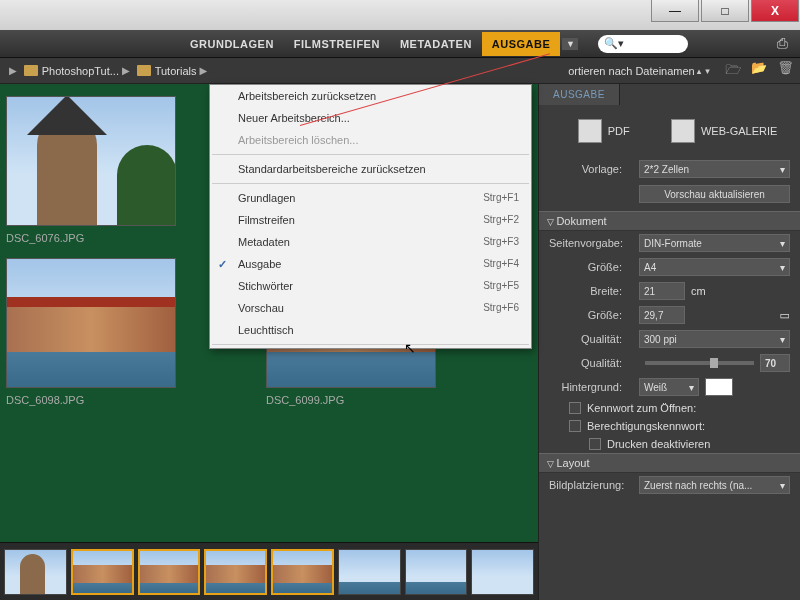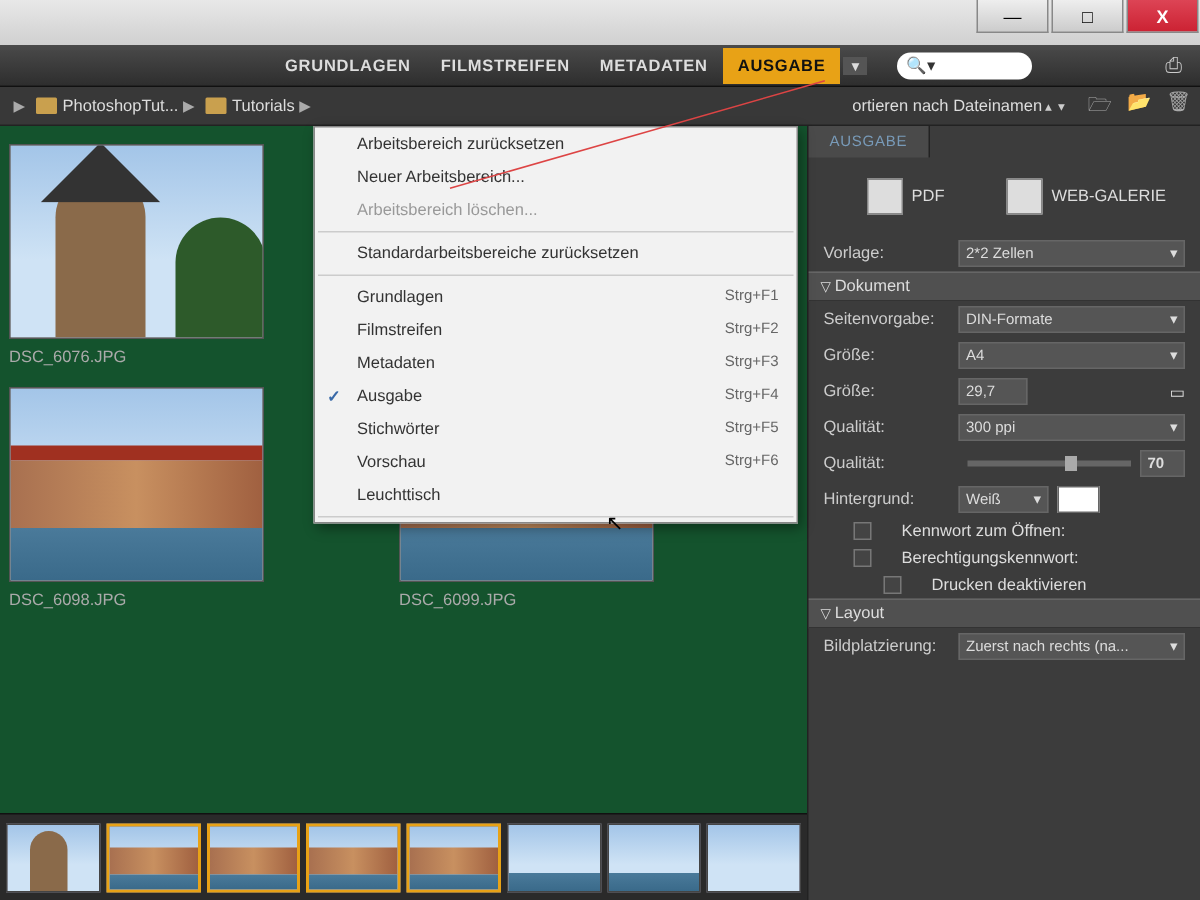--- a/index.html
+++ b/index.html
@@ -45,27 +45,27 @@
   .filmstrip { position:absolute; bottom:0; left:0; right:262px; height:58px; background:#2a2a2a; display:flex; align-items:center; padding:0 4px; gap:4px; border-top:1px solid #111; }
   .fs-thumb { width:64px; height:46px; background:#889; border:1px solid #444; position:relative; overflow:hidden; }
   .fs-thumb.sel { border:2px solid #e8a216; }
   
   .right-panel { width: 262px; background: #3c3c3c; border-left: 1px solid #222; color:#ddd; font-size:11px; overflow-y:auto; }
   .rp-tab { background:#4a4a4a; display:inline-block; padding:5px 14px; font-size:10px; letter-spacing:0.5px; color:#789ab8; border-right:1px solid #222; }
   .rp-buttons { display:flex; justify-content:space-around; padding:14px 10px; }
   .rp-btn { display:flex; align-items:center; gap:6px; color:#ddd; font-size:11px;margin-left:16px; }
   .rp-btn-icon { width:24px; height:24px; background:#ddd; border:1px solid #888; }
   .rp-row { display:flex; align-items:center; padding:3px 10px; }
-  .rp-label { width:90px; text-align:left; padding-right:17px; color:#ccc; }
+  .rp-label { width:90px; text-align:right; padding-right:17px; color:#ccc; }
   .rp-select { flex:1; height:18px; background:#555; border:1px solid #666; color:#ddd; font-size:10px; padding:0 4px; display:flex; align-items:center; justify-content:space-between; }
   .rp-input { width:46px; height:18px; background:#555; border:1px solid #666; color:#ddd; font-size:10px; padding:0 4px; }
   .rp-wide-btn { margin:4px 10px 8px 100px; height:18px; background:#555; border:1px solid #666; color:#ddd; font-size:10px; display:flex; align-items:center; justify-content:center; }
   .rp-section { background:#505050; padding:3px 8px; font-size:11px; color:#ddd; border-top:1px solid #666; border-bottom:1px solid #333; }
   .rp-section::before { content:"▽ "; font-size:9px; }
-  .rp-chk { display:flex; align-items:center; gap:20px; padding:3px 10px 3px 30px; }
+  .rp-chk { display:flex; align-items:center; gap:6px; padding:3px 10px 3px 30px; }
   .rp-chkbox { width:12px; height:12px; border:1px solid #777; background:#444; }
   .rp-slider { flex:1; height:4px; background:#666; position:relative; margin:0 6px; }
   .rp-slider-h { position:absolute; top:-3px; left:60%; width:8px; height:10px; background:#aaa; }
   
   .dropdown { position:absolute; top:84px; left:209px; width:323px; background:#f2f2f2; border:1px solid #888; box-shadow:2px 3px 8px rgba(0,0,0,0.4); font-size:11px; color:#333; z-index:100; }
   .dd-item { padding:5px 12px 5px 28px; display:flex; justify-content:space-between; position:relative; }
   .dd-item.disabled { color:#999; }
   .dd-item.hover { background:#cde4f7; border:1px solid #7fb5e5; padding:4px 11px 4px 27px; }
   .dd-sep { height:1px; background:#ccc; margin:3px 2px; }
   .dd-check { position:absolute; left:8px; color:#3a6aa8; font-weight:bold; }
@@ -158,34 +158,40 @@
           <span>WEB-GALERIE</span>
         </div>
     </div>
     <div class="rp-row">
         <div class="rp-label">Vorlage:</div>
         <div class="rp-select">
           <span>2*2 Zellen</span>
           <span>▾</span>
         </div>
       </div>
+    <div class="rp-wide-btn">Vorschau aktualisieren</div>
     <div class="rp-section">Dokument</div>
     <div class="rp-row">
         <div class="rp-label">Seitenvorgabe:</div>
         <div class="rp-select">
           <span>DIN-Formate</span>
           <span>▾</span>
         </div>
       </div>
     <div class="rp-row">
         <div class="rp-label">Größe:</div>
         <div class="rp-select">
           <span>A4</span>
           <span>▾</span>
         </div>
+      </div>
+    <div class="rp-row">
+        <div class="rp-label">Breite:</div>
+        <input class="rp-input" value="21" style="">
+        <span style="margin-left:6px">cm</span>
       </div>
     <div class="rp-row">
         <div class="rp-label">Größe:</div>
         <input class="rp-input" value="29,7" style="">
         <span style="margin-left:auto">▭</span>
       </div>
     <div class="rp-row">
         <div class="rp-label">Qualität:</div>
         <div class="rp-select">
           <span>300 ppi</span>

